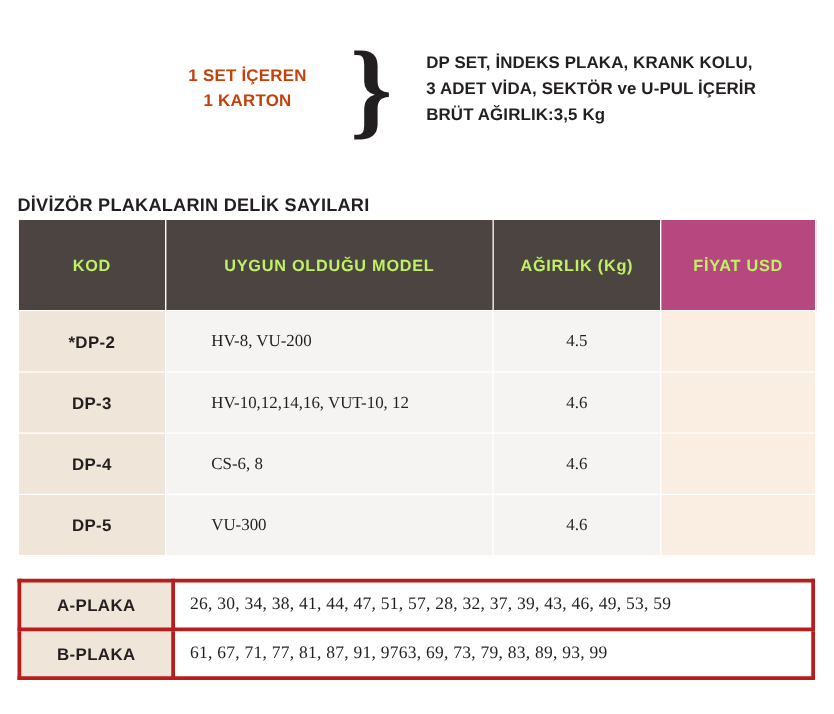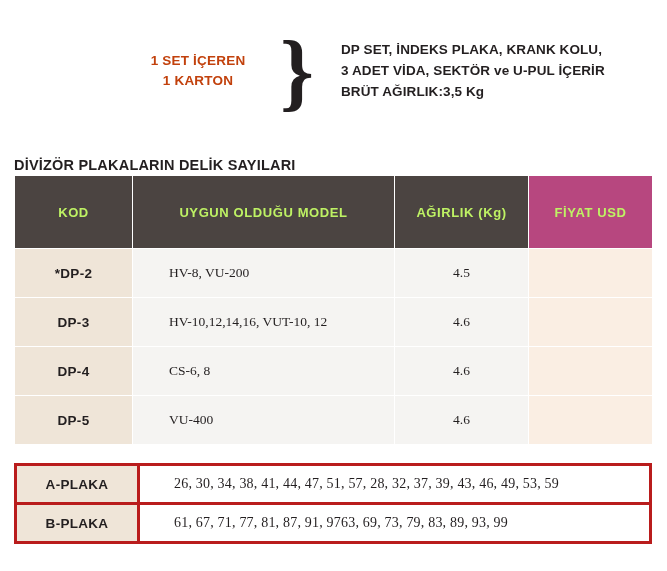--- a/index.html
+++ b/index.html
@@ -149,21 +149,21 @@
   .plate-label {
     width: 118px;
     background: #efe5d8;
     text-align: center;
     font-weight: bold;
     font-size: 13.5px;
     letter-spacing: 0.3px;
   }
   .plate-values {
     background: #ffffff;
-    padding-left: 34px;
+    padding-left: 12px;
     font-family: "Liberation Serif", serif;
     font-size: 14px;
     letter-spacing: 0.2px;
   }
 </style>
 </head>
 <body>
 
 <div class="top-block">
   <div class="set-left">
@@ -209,21 +209,21 @@
       <td class="cell-price"></td>
     </tr>
     <tr>
       <td class="cell-kod">DP-4</td>
       <td class="cell-model">CS-6, 8</td>
       <td class="cell-weight">4.6</td>
       <td class="cell-price"></td>
     </tr>
     <tr>
       <td class="cell-kod">DP-5</td>
-      <td class="cell-model">VU-400</td>
+      <td class="cell-model">VU-300</td>
       <td class="cell-weight">4.6</td>
       <td class="cell-price"></td>
     </tr>
   </tbody>
 </table>
 
 <table class="plate-table">
   <tbody>
     <tr>
       <td class="plate-label">A-PLAKA</td>

